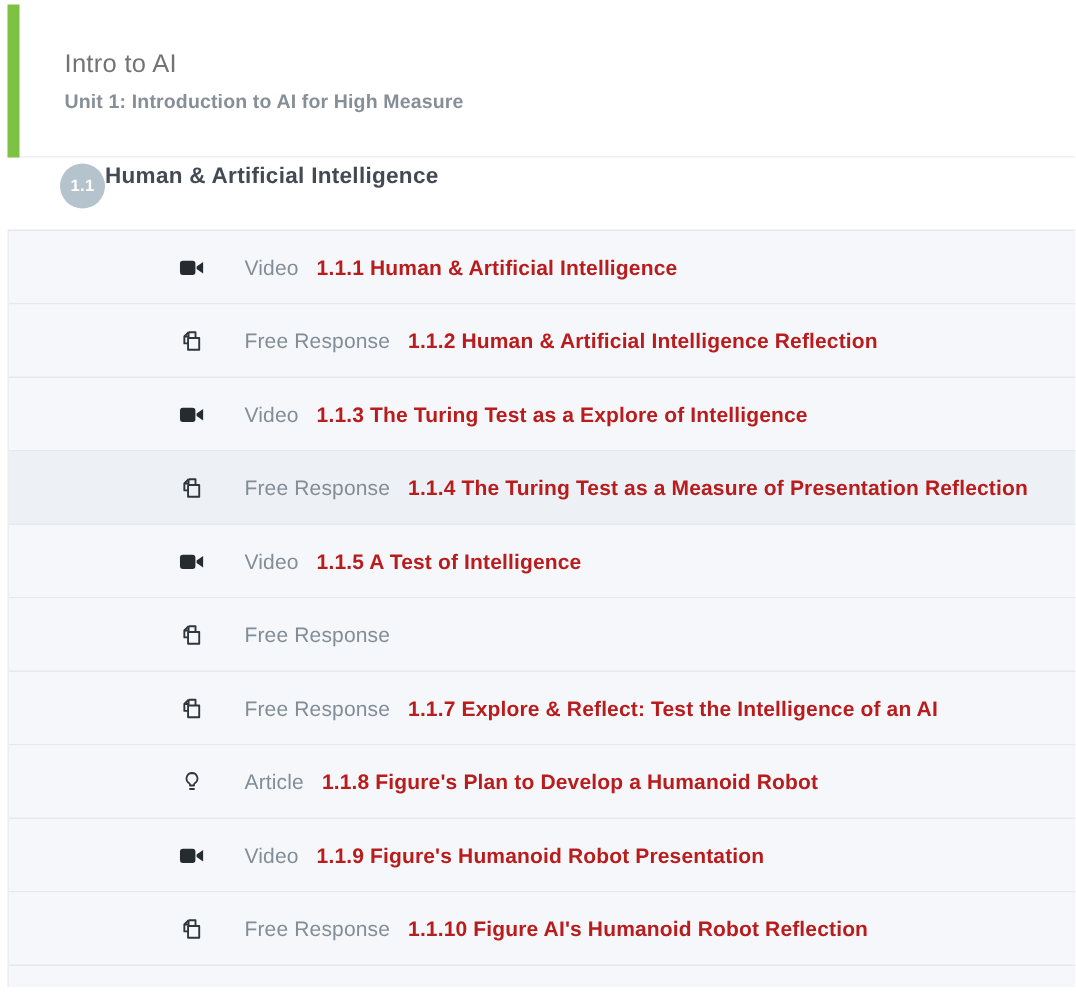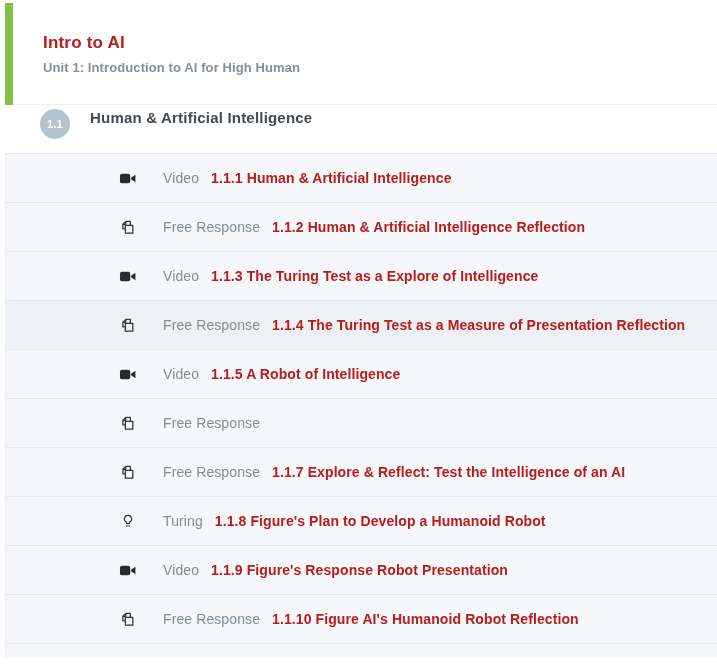--- a/index.html
+++ b/index.html
@@ -16,29 +16,29 @@
     background:#ffffff;
     font-family:"Liberation Sans",sans-serif;
     -webkit-font-smoothing:antialiased;
   }
   .page{padding:3px 0 0 5px;}
 
   
   .unit-header{position:relative;height:102px;background:#fff;border-bottom:1px solid #edeff2;}
   .green-bar{position:absolute;left:0;top:0;width:8px;height:102px;background:var(--accent-green);}
   .unit-header-text{padding:30px 0 0 38px;}
-  .course-title{font-size:17px;font-weight:700;color:#b91c1c;letter-spacing:.2px;}
+  .course-title{font-size:17px;font-weight:400;color:#737373;letter-spacing:.2px;}
   .unit-subtitle{margin-top:7px;font-size:13px;font-weight:600;color:#868e98;letter-spacing:.1px;}
 
   
   .section-header{display:flex;align-items:flex-start;height:45px;margin-top:4px;background:#fff;border-bottom:1px solid var(--sep);cursor:pointer;}
   .section-badge{flex:0 0 auto;width:30px;height:30px;margin-left:35px;border-radius:50%;
     background:var(--badge-bg);color:#fff;font-size:11px;font-weight:700;
     display:flex;align-items:center;justify-content:center;letter-spacing:.2px;}
-  .section-title{margin-left:20px;font-size:15px;font-weight:600;color:#434a54;letter-spacing:.2px;}
+  .section-title{font-size:15px;font-weight:600;color:#434a54;letter-spacing:.2px;}
 
   
   .lesson-list{border-left:1px solid #eceef1;}
   .lesson-row{display:flex;align-items:center;height:49px;background:var(--row-bg);
     border-bottom:1px solid var(--sep);padding-left:112px;cursor:pointer;}
   .lesson-row.highlighted{background:var(--row-highlight-bg);}
   .lesson-icon{flex:0 0 auto;width:19px;height:19px;display:flex;align-items:center;justify-content:center;}
   .lesson-icon svg{display:block;}
   .lesson-type{margin-left:26px;font-size:14px;color:#838d97;white-space:nowrap;letter-spacing:.1px;}
   .lesson-title{margin-left:12px;font-size:14px;font-weight:700;color:#b91c1c;white-space:nowrap;letter-spacing:.1px;}
@@ -47,21 +47,21 @@
 </style>
 </head>
 <body>
 
 <div class="page">
 
   <div class="unit-header">
     <div class="green-bar"></div>
     <div class="unit-header-text">
       <div class="course-title">Intro to AI</div>
-      <div class="unit-subtitle">Unit 1: Introduction to AI for High Human</div>
+      <div class="unit-subtitle">Unit 1: Introduction to AI for High Measure</div>
     </div>
   </div>
 
   <div class="section-header">
     <div class="section-badge">1.1</div>
     <div class="section-title">Human &amp; Artificial Intelligence</div>
   </div>
 
   <div class="lesson-list" id="lesson-list">
       <div class="lesson-row">
@@ -109,21 +109,21 @@
     <span class="lesson-title">1.1.4 The Turing Test as a Measure of Presentation Reflection</span>
   </div>
       <div class="lesson-row">
     <span class="lesson-icon">
           <svg width="19" height="19" viewBox="0 0 24 24" fill="#262b30" xmlns="http://www.w3.org/2000/svg">
             <rect x="2.5" y="6" width="13" height="12" rx="2.5"></rect>
             <path d="M16.5 11 L22 7.2 V16.8 L16.5 13 Z"></path>
           </svg>
         </span>
     <span class="lesson-type">Video</span>
-    <span class="lesson-title">1.1.5 A Robot of Intelligence</span>
+    <span class="lesson-title">1.1.5 A Test of Intelligence</span>
   </div>
       <div class="lesson-row">
     <span class="lesson-icon">
           <svg width="17" height="17" viewBox="0 0 24 24" fill="none" stroke="#30363d" stroke-width="1.8" stroke-linejoin="round" xmlns="http://www.w3.org/2000/svg">
             <path d="M9.5 3.5 H16 V9"></path>
             <path d="M9.5 3.5 L5.5 7.5 V14 H9"></path>
             <path d="M9.5 3.5 V7.5 H5.5"></path>
             <rect x="9" y="9" width="10.5" height="11"></rect>
           </svg>
         </span>
@@ -141,32 +141,32 @@
     <span class="lesson-type">Free Response</span>
     <span class="lesson-title">1.1.7 Explore &amp; Reflect: Test the Intelligence of an AI</span>
   </div>
       <div class="lesson-row">
     <span class="lesson-icon">
           <svg width="16" height="16" viewBox="0 0 24 24" fill="none" stroke="#30363d" stroke-width="1.8" stroke-linecap="round" stroke-linejoin="round" xmlns="http://www.w3.org/2000/svg">
             <path d="M12 3.5 a5.5 5.5 0 0 1 2.8 10.2 c-.5.3-.8.8-.8 1.3 v1 h-4 v-1 c0-.5-.3-1-.8-1.3 A5.5 5.5 0 0 1 12 3.5 z"></path>
             <path d="M10 19.5 h4"></path>
           </svg>
         </span>
-    <span class="lesson-type">Turing</span>
+    <span class="lesson-type">Article</span>
     <span class="lesson-title">1.1.8 Figure's Plan to Develop a Humanoid Robot</span>
   </div>
       <div class="lesson-row">
     <span class="lesson-icon">
           <svg width="19" height="19" viewBox="0 0 24 24" fill="#262b30" xmlns="http://www.w3.org/2000/svg">
             <rect x="2.5" y="6" width="13" height="12" rx="2.5"></rect>
             <path d="M16.5 11 L22 7.2 V16.8 L16.5 13 Z"></path>
           </svg>
         </span>
     <span class="lesson-type">Video</span>
-    <span class="lesson-title">1.1.9 Figure's Response Robot Presentation</span>
+    <span class="lesson-title">1.1.9 Figure's Humanoid Robot Presentation</span>
   </div>
       <div class="lesson-row">
     <span class="lesson-icon">
           <svg width="17" height="17" viewBox="0 0 24 24" fill="none" stroke="#30363d" stroke-width="1.8" stroke-linejoin="round" xmlns="http://www.w3.org/2000/svg">
             <path d="M9.5 3.5 H16 V9"></path>
             <path d="M9.5 3.5 L5.5 7.5 V14 H9"></path>
             <path d="M9.5 3.5 V7.5 H5.5"></path>
             <rect x="9" y="9" width="10.5" height="11"></rect>
           </svg>
         </span>

